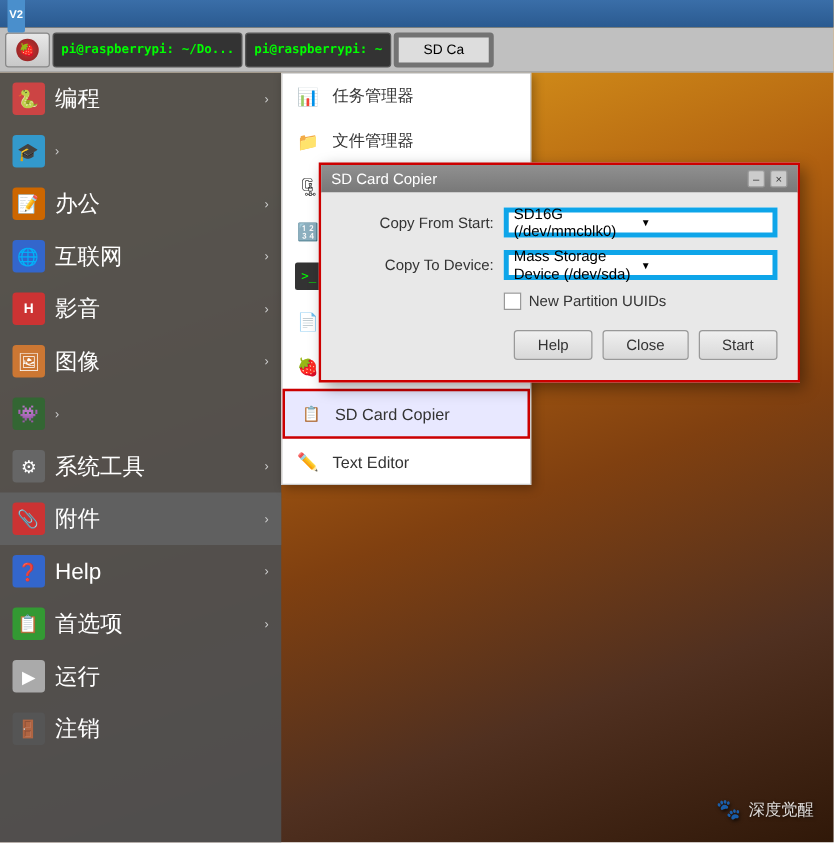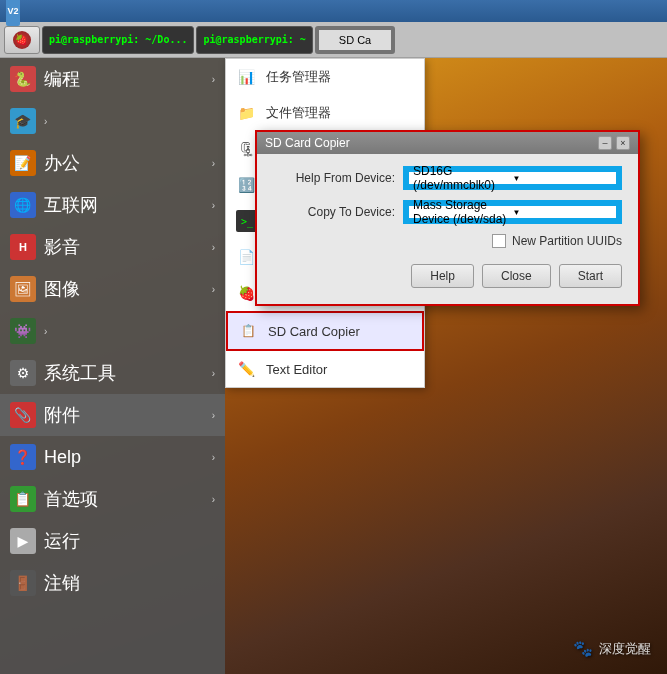--- a/index.html
+++ b/index.html
@@ -235,40 +235,39 @@
       width: 130px;
       font-size: 12px;
       color: #333;
       text-align: right;
       padding-right: 8px;
     }
     .dialog-select {
       flex: 1;
       height: 24px;
       font-size: 12px;
-      border: 6px solid #0ea5e9;
+      border: 4px solid #0ea5e9;
       background: white;
       padding: 0 4px;
       display: flex;
       align-items: center;
       justify-content: space-between;
       cursor: pointer;
     }
     .dialog-select span {
       flex: 1;
     }
     .dialog-select .arrow {
       font-size: 8px;
     }
     .dialog-checkbox-row {
       display: flex;
       align-items: center;
       margin-left: 130px;
       margin-bottom: 12px;
-      justify-content: flex-end;
     }
     .dialog-checkbox {
       width: 14px;
       height: 14px;
       border: 1px solid #999;
       background: white;
       margin-right: 6px;
     }
     .dialog-checkbox-label {
       font-size: 12px;
@@ -455,21 +454,21 @@
         <span>–</span>
       </div>
       <div class="dialog-btn-small">
         <span>×</span>
       </div>
     </div>
   </div>
   <div class="dialog-body">
 
     <div class="dialog-row">
-      <span class="dialog-row-label">Help From Device:</span>
+      <span class="dialog-row-label">Copy From Start:</span>
       <div class="dialog-select">
         <span>SD16G (/dev/mmcblk0)</span>
         <span class="arrow">▼</span>
       </div>
     </div>
 
     <div class="dialog-row">
       <span class="dialog-row-label">Copy To Device:</span>
       <div class="dialog-select">
         <span>Mass Storage Device (/dev/sda)</span>

